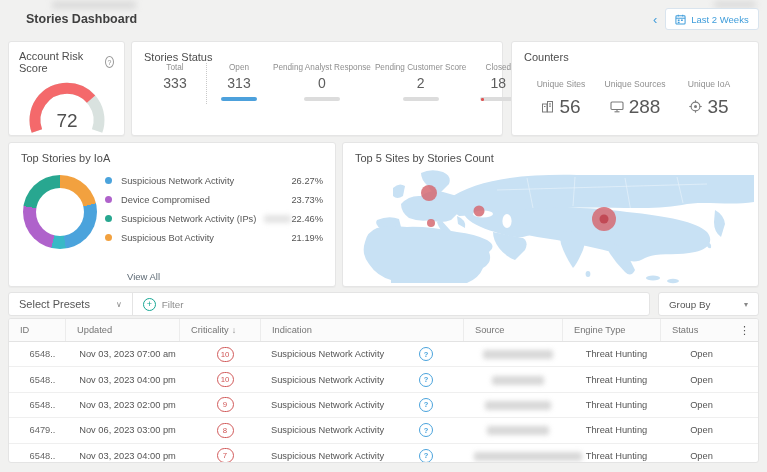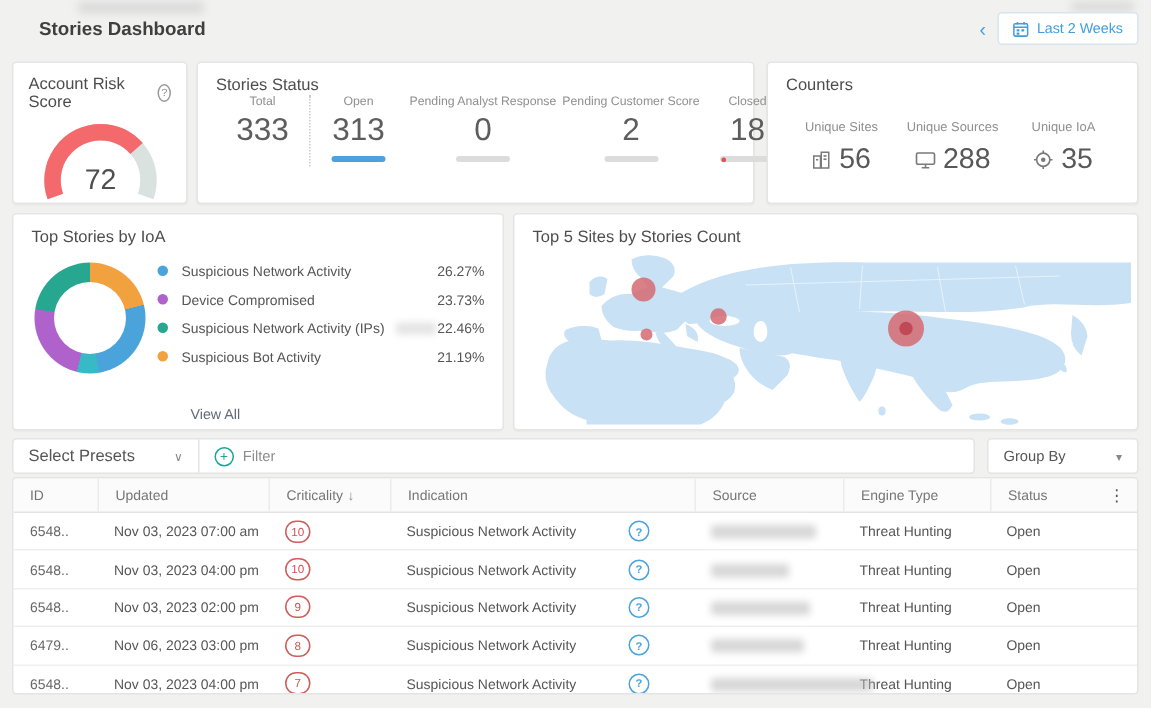--- a/index.html
+++ b/index.html
@@ -21,21 +21,21 @@
   .titlerow{display:flex;align-items:center;gap:20px;}
   .helpq{display:inline-flex;align-items:center;justify-content:center;width:10px;height:10px;border:1px solid #9a9a9a;border-radius:50%;font-size:7px;color:#8a8a8a;}
   .gaugewrap{position:relative;width:96px;height:62px;margin:6px auto 0;}
   .gaugeval{position:absolute;left:0;right:0;top:30px;text-align:center;font-size:19px;color:#4f4f4f;}
 
   
   .c-status{left:131px;top:41px;width:372px;height:95px;padding:9px 12px;}
   .stats{display:flex;align-items:flex-start;}
   .stat{text-align:center;padding:0 2px;}
   .stat-label{font-size:8.2px;color:#8f8f8f;white-space:nowrap;}
-  .stat-value{font-size:21px;color:#5d5d5d;margin-top:4px;line-height:1;}
+  .stat-value{font-size:14px;color:#5d5d5d;margin-top:4px;line-height:1;}
   .stat-bar{position:relative;width:36px;height:4px;border-radius:2px;margin:7px auto 0;background:#dcdcdc;}
   .bardot{position:absolute;left:1px;top:1px;width:2.5px;height:2.5px;border-radius:50%;}
   .s-total{flex:0 0 58px;border-right:1px dotted #c9c9c9;padding-bottom:14px;}
   .s-open{flex:0 0 60px;}
   .s-par{flex:1.2;}
   .s-pci{flex:1.1;}
   .s-closed{flex:0 0 56px;}
 
   
   .c-counters{left:511px;top:41px;width:248px;height:95px;padding:9px 12px;}
@@ -75,21 +75,21 @@
   .groupby-label{font-size:9.8px;color:#555;}
 
   
   .tablecard{position:absolute;left:8px;top:318px;width:751px;height:145px;background:#fff;border:1px solid #e4e4e4;border-radius:3px;box-sizing:border-box;overflow:hidden;}
   .thead{display:grid;grid-template-columns:56px 114px 81px 203px 99px 98px 72px 1fr;height:22px;align-items:center;background:#fbfbfb;border-bottom:1px solid #e3e3e3;}
   .th{font-size:9.3px;color:#757575;padding-left:11px;height:100%;display:flex;align-items:center;gap:3px;box-sizing:border-box;cursor:pointer;}
   .th + .th{border-left:1px solid #ececec;}
   .sortarrow{font-size:9px;color:#8a8a8a;}
   .kebab{display:flex;align-items:center;justify-content:flex-end;padding-right:8px;color:#555;font-size:11px;cursor:pointer;height:100%;}
   .trow{display:grid;grid-template-columns:56px 114px 81px 203px 99px 98px 72px 1fr;height:24.4px;align-items:center;border-bottom:1px solid #efefef;cursor:pointer;}
-  .td{font-size:9.3px;color:#555;padding-left:11px;white-space:nowrap;}
+  .td{font-size:9.3px;color:#555;padding-left:11px;white-space:nowrap;text-align:center;}
   .td-id{color:#666;}
   .critbadge{display:inline-flex;align-items:center;justify-content:center;min-width:13px;height:13px;padding:0 1px;border:1.2px solid #d25b5b;border-radius:8px;color:#cf5454;font-size:7.8px;}
   .td-ind{display:flex;align-items:center;justify-content:space-between;padding-right:30px;}
   .qicon{display:inline-flex;align-items:center;justify-content:center;width:12px;height:12px;border:1.2px solid #4aa3dc;border-radius:50%;color:#4aa3dc;font-size:7.5px;font-weight:700;cursor:pointer;}
   .srcredact{display:inline-block;height:9px;background:#bdbdbd;border-radius:2px;filter:blur(2.5px);opacity:.6;vertical-align:middle;}
 </style>
 </head>
 <body>
 
 <div class="page">

